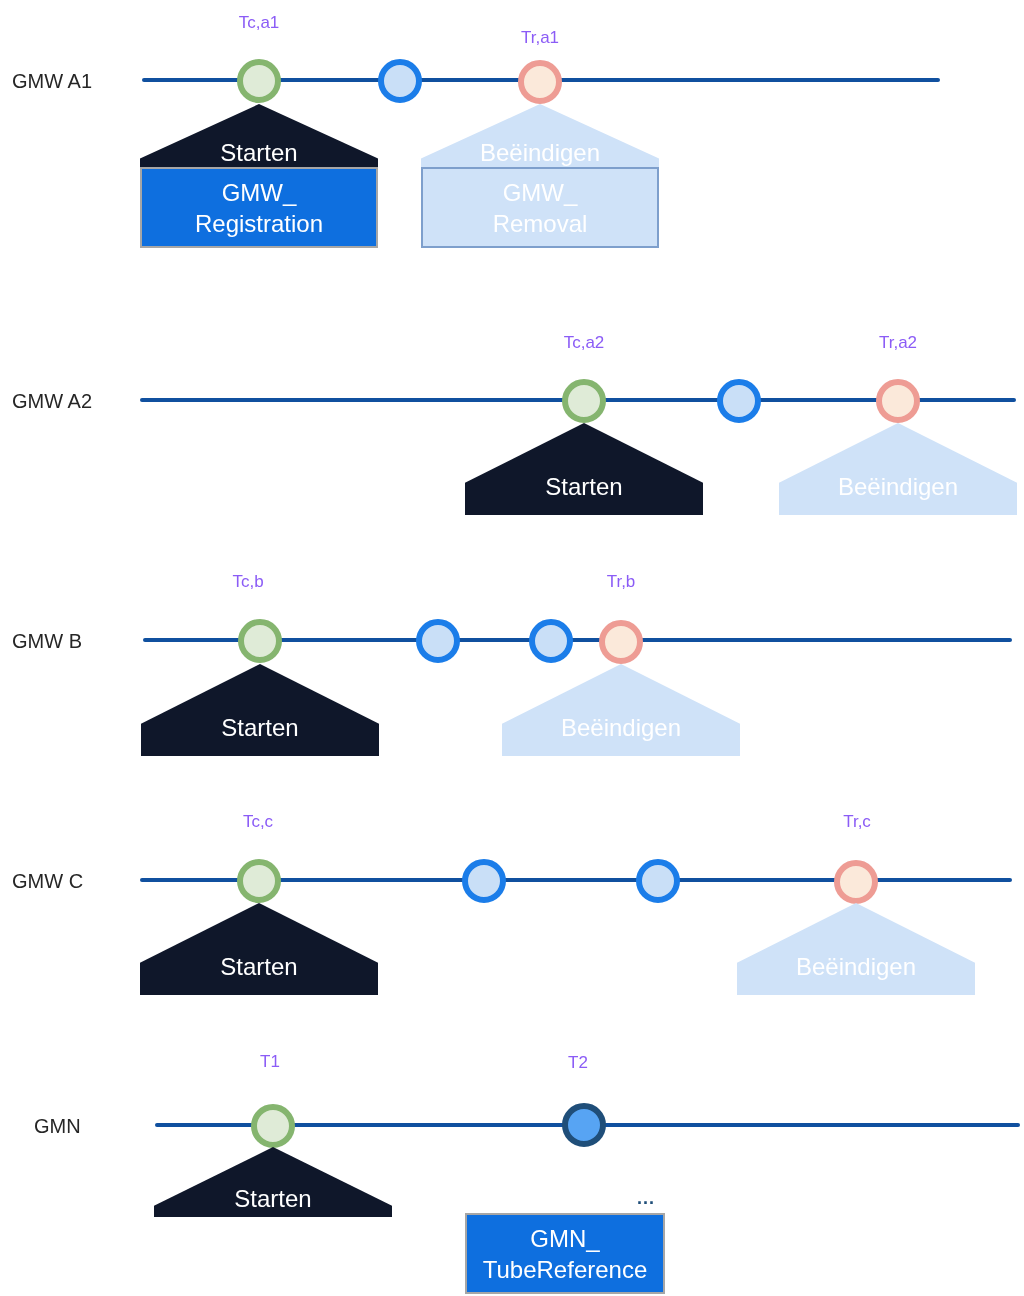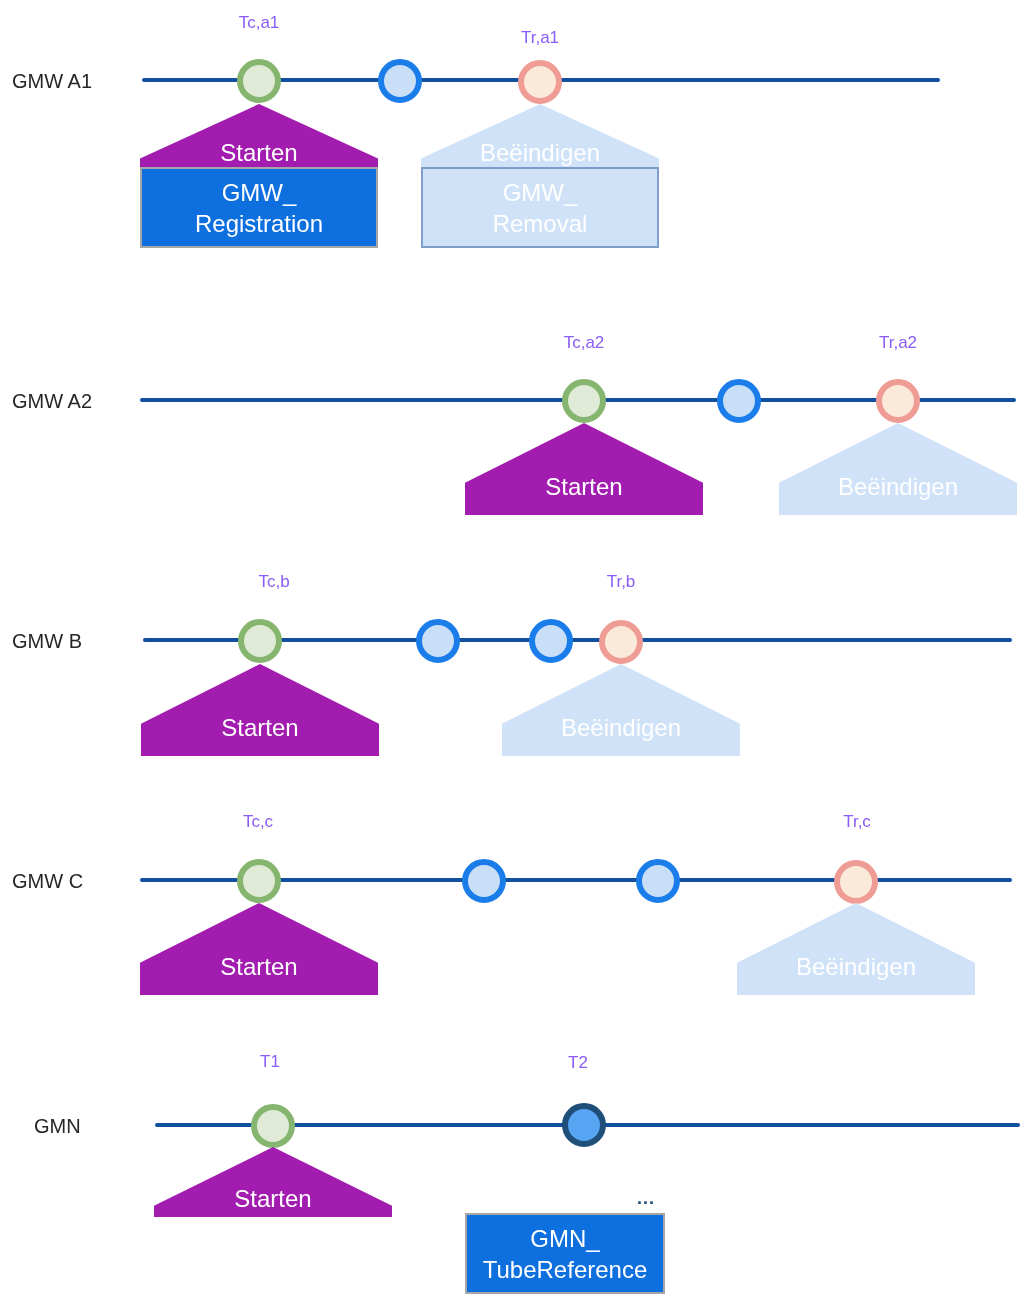--- a/index.html
+++ b/index.html
@@ -24,21 +24,21 @@
     position:absolute;font-size:17px;color:#8b5cf6;transform:translateX(-50%);
     white-space:nowrap;
   }
   .pent{
     position:absolute;display:flex;justify-content:center;align-items:flex-end;
     color:#ffffff;font-size:24px;white-space:nowrap;
   }
   .pent-steep{clip-path:polygon(50% 0%,100% 84%,100% 100%,0% 100%,0% 84%);}
   .pent-mid{clip-path:polygon(50% 0%,100% 65%,100% 100%,0% 100%,0% 65%);}
   .pent-shallow{clip-path:polygon(50% 0%,100% 40%,100% 100%,0% 100%,0% 40%);}
-  .fill-dark{background:#a21caf;}
+  .fill-dark{background:#0f172a;}
   .fill-light{background:#CFE2F8;}
   .abox{
     position:absolute;box-sizing:border-box;display:flex;flex-direction:column;
     justify-content:center;align-items:center;color:#ffffff;font-size:24px;
     line-height:31px;text-align:center;white-space:nowrap;
   }
   .abox-dark{background:#0E6FDF;border:2px solid #A6A6A6;}
   .abox-light{background:#CFE2F8;border:2px solid #7E9FCC;}
   .ellipsis{
     position:absolute;font-size:18px;font-weight:bold;color:#1F4E79;
@@ -89,21 +89,21 @@
   <div class="pent pent-mid fill-dark" style="left:465px;top:423px;width:238px;height:78px;padding-bottom:14px">
     <span>Starten</span>
   </div>
   <div class="pent pent-mid fill-light" style="left:779px;top:423px;width:238px;height:78px;padding-bottom:14px">
     <span>Beëindigen</span>
   </div>
 
   <div class="row-label" style="left:12px;top:641px">GMW B</div>
   <div class="tline" style="left:143px;top:638px;width:869px"></div>
 
-  <div class="tick-label" style="left:274px;top:572px">Tc,b</div>
+  <div class="tick-label" style="left:248px;top:572px">Tc,b</div>
   <div class="tick-label" style="left:621px;top:572px">Tr,b</div>
 
   <div class="circle c-green" style="left:260px;top:641px"></div>
   <div class="circle c-blue" style="left:438px;top:641px"></div>
   <div class="circle c-blue" style="left:551px;top:641px"></div>
   <div class="circle c-pink" style="left:621px;top:642px"></div>
 
   <div class="pent pent-mid fill-dark" style="left:141px;top:664px;width:238px;height:78px;padding-bottom:14px">
     <span>Starten</span>
   </div>

